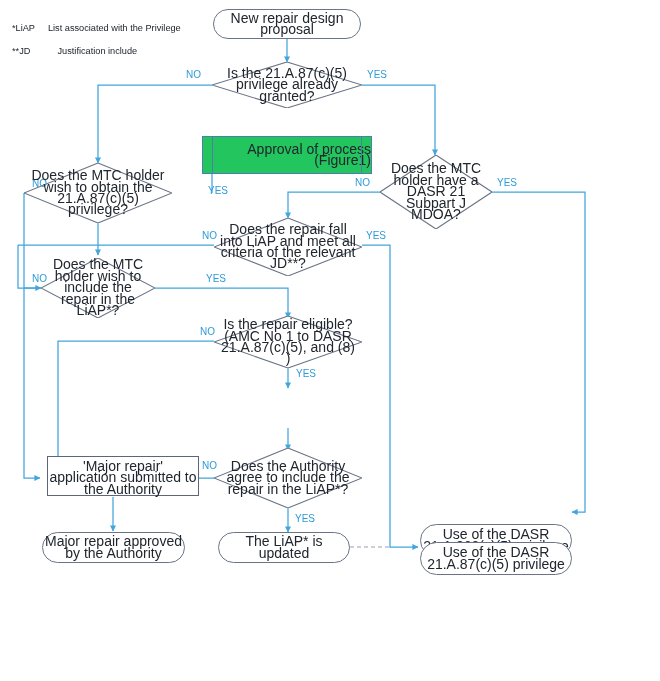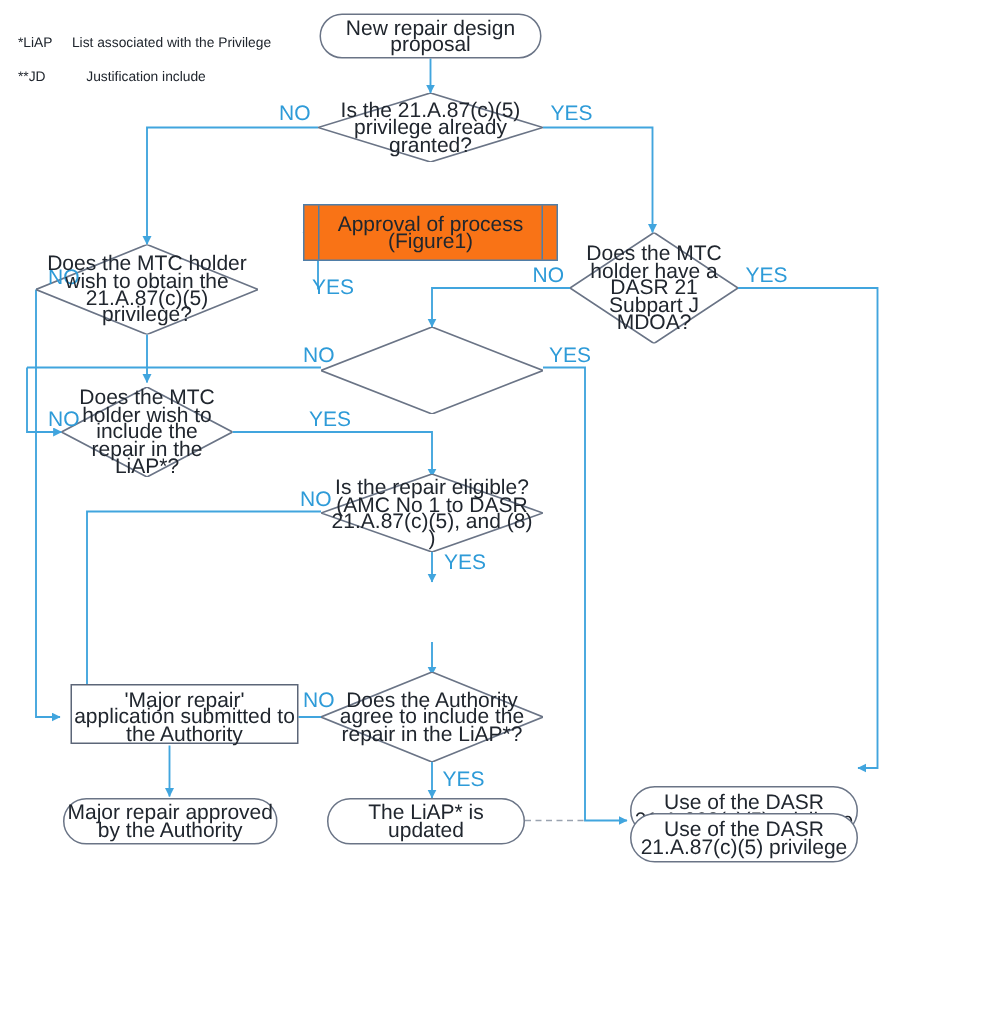--- a/index.html
+++ b/index.html
@@ -4,28 +4,28 @@
 <style>
   html,body{margin:0;padding:0;background:#ffffff;}
   body{width:660px;height:681px;font-family:"Liberation Sans",sans-serif;}
   #stage{position:relative;width:660px;height:681px;overflow:hidden;background:#fff;}
   #wires{position:absolute;left:0;top:0;width:660px;height:681px;}
   .node{position:absolute;box-sizing:border-box;display:flex;align-items:center;
         justify-content:center;text-align:center;color:#20262e;
         font-size:14px;line-height:11.4px;}
   .term{border:1.1px solid #6a7486;border-radius:22px;background:#fff;}
   .proc{border:1.1px solid #5c6678;background:#fff;}
-  .pproc{border:1.1px solid #4f7ea8;background:#f97316;}
+  .pproc{border:1.1px solid #4f7ea8;background:#22c55e;text-align:right;}
   .pproc:before,.pproc:after{content:"";position:absolute;top:0;bottom:0;width:0;
         border-left:1.1px solid #4f7ea8;}
   .pproc:before{left:9px;} .pproc:after{right:9px;}
   .dia{background:transparent;}
   .dia .dtxt{position:relative;z-index:2;padding:0 6px;text-align:center;}
   .dia svg{position:absolute;left:0;top:0;}
-  .lbl{position:absolute;color:#2e9bd8;font-size:14px;line-height:10px;
+  .lbl{position:absolute;color:#2e9bd8;font-size:10px;line-height:10px;
        font-family:"Liberation Sans",sans-serif;white-space:nowrap;}
   .legend{position:absolute;color:#20262e;font-size:9.2px;line-height:12px;white-space:nowrap;}
   .callout{position:absolute;color:#fff;font-size:9.2px;line-height:11.4px;
            text-align:center;display:flex;align-items:flex-start;justify-content:center;
            padding-top:6px;box-sizing:border-box;}
   .callout svg{position:absolute;left:0;top:0;z-index:-1;}
 </style>
 </head>
 <body>
 
@@ -118,20 +118,21 @@
     <svg width="112" height="74" viewBox="0 0 112 74">
         <polygon points="56,0 112,37 56,74 0,37" fill="#ffffff" stroke="#6a7486" stroke-width="1.1"></polygon>
       </svg>
     <span class="dtxt">Does the MTC holder have a DASR 21 Subpart J MDOA?</span>
   </div>
 
   <div class="node dia" style="left:214px;top:218px;width:148px;height:58px;">
     <svg width="148" height="58" viewBox="0 0 148 58">
         <polygon points="74,0 148,29 74,58 0,29" fill="#ffffff" stroke="#6a7486" stroke-width="1.1"></polygon>
       </svg>
+    <span class="dtxt">Does the repair fall into LiAP and meet all criteria of the relevant JD**?</span>
   </div>
 
   <div class="node dia" style="left:41px;top:258px;width:114px;height:60px;">
     <svg width="114" height="60" viewBox="0 0 114 60">
         <polygon points="57,0 114,30 57,60 0,30" fill="#ffffff" stroke="#6a7486" stroke-width="1.1"></polygon>
       </svg>
     <span class="dtxt">Does the MTC holder wish to include the repair in the LiAP*?</span>
   </div>
 
   <div class="node dia" style="left:214px;top:316px;width:148px;height:52px;">

